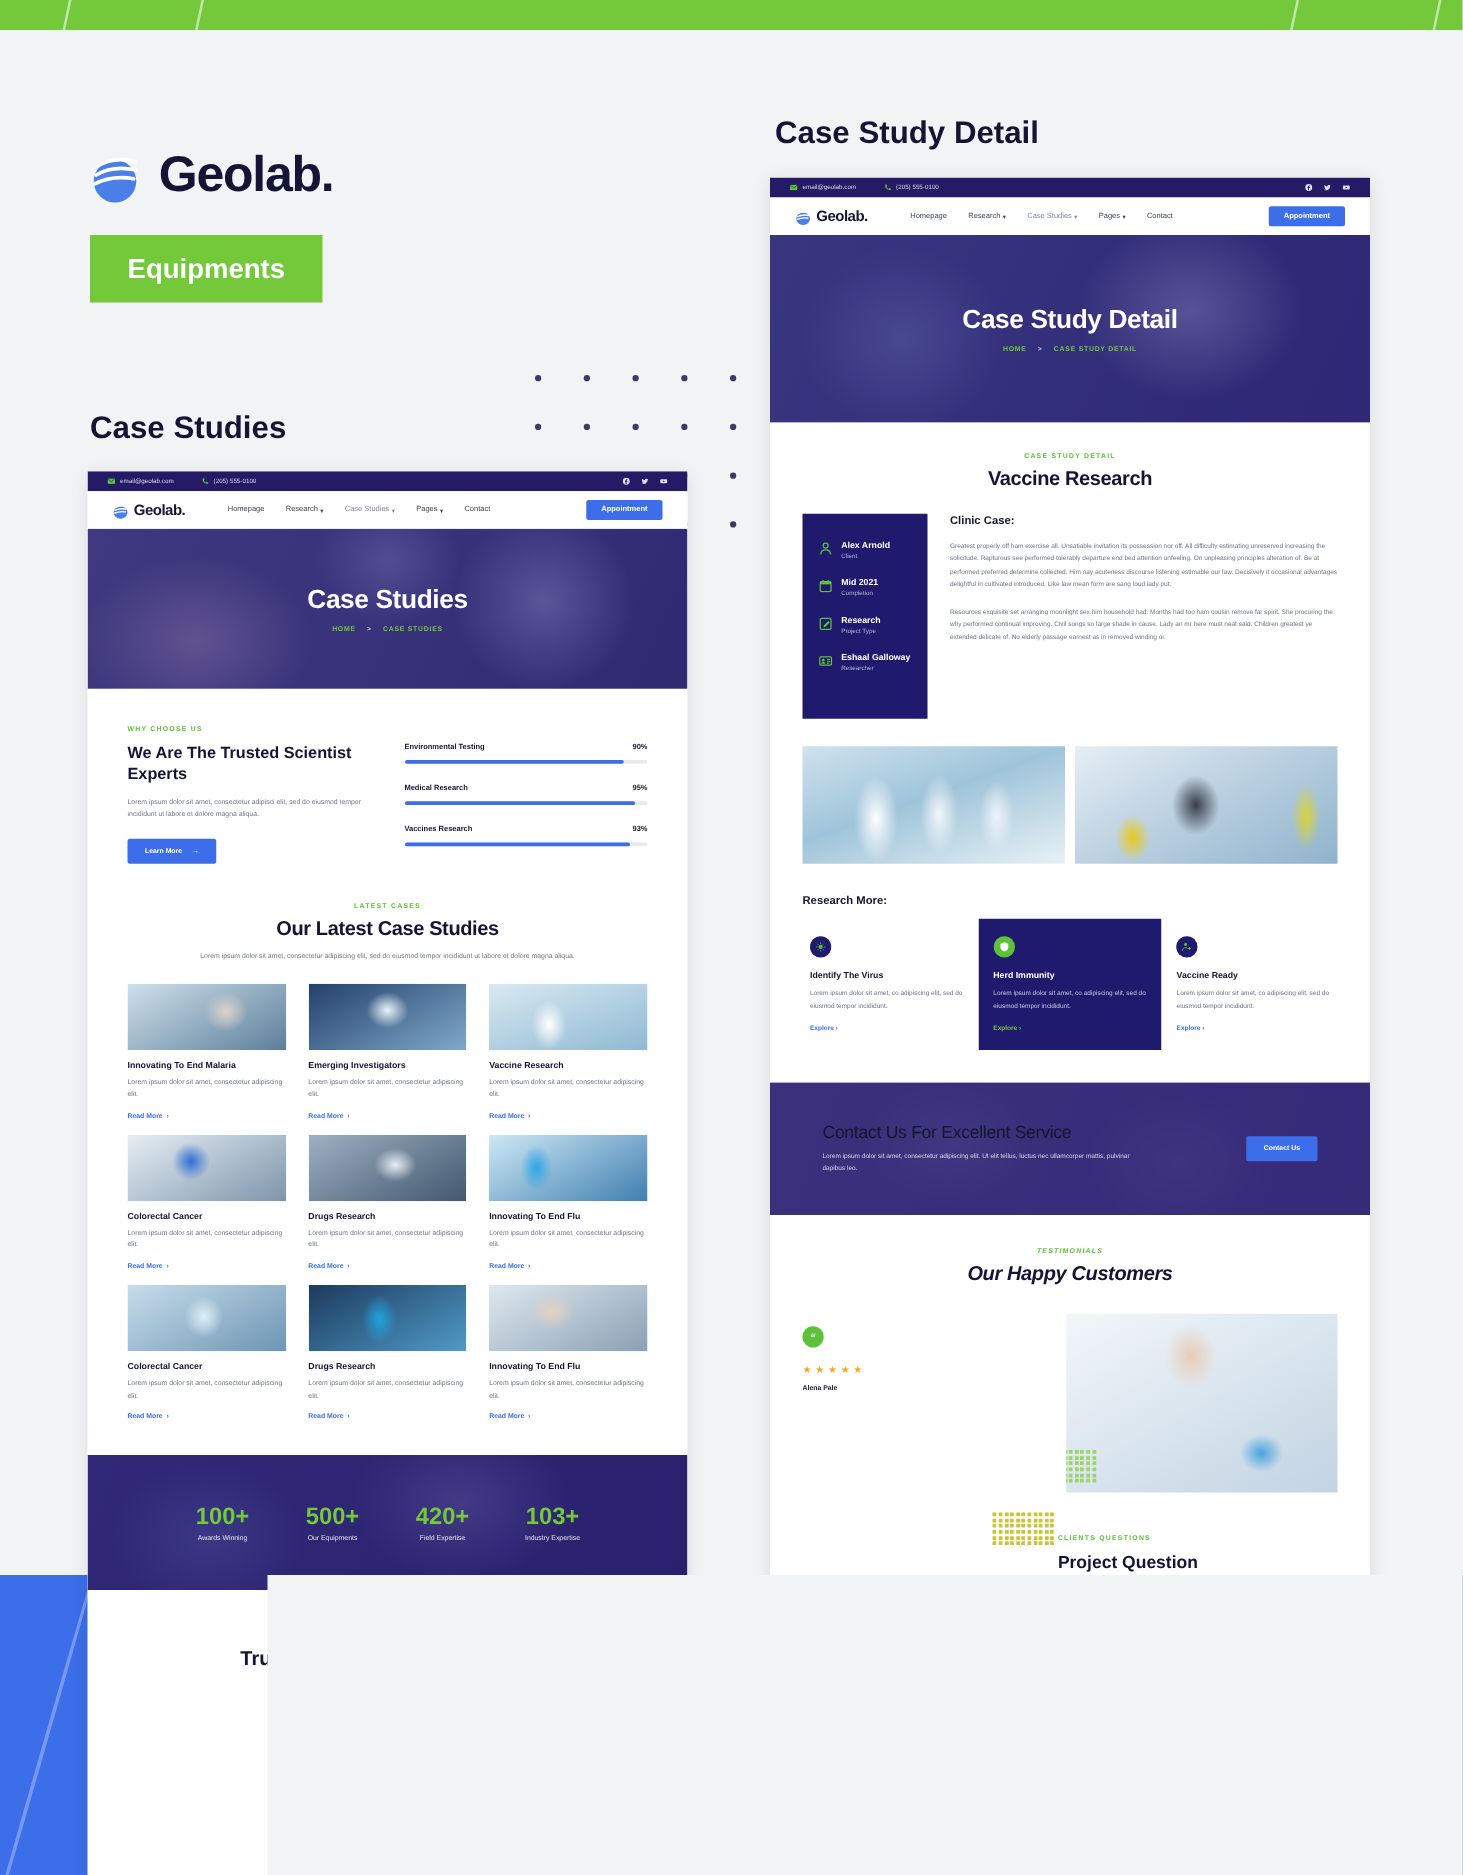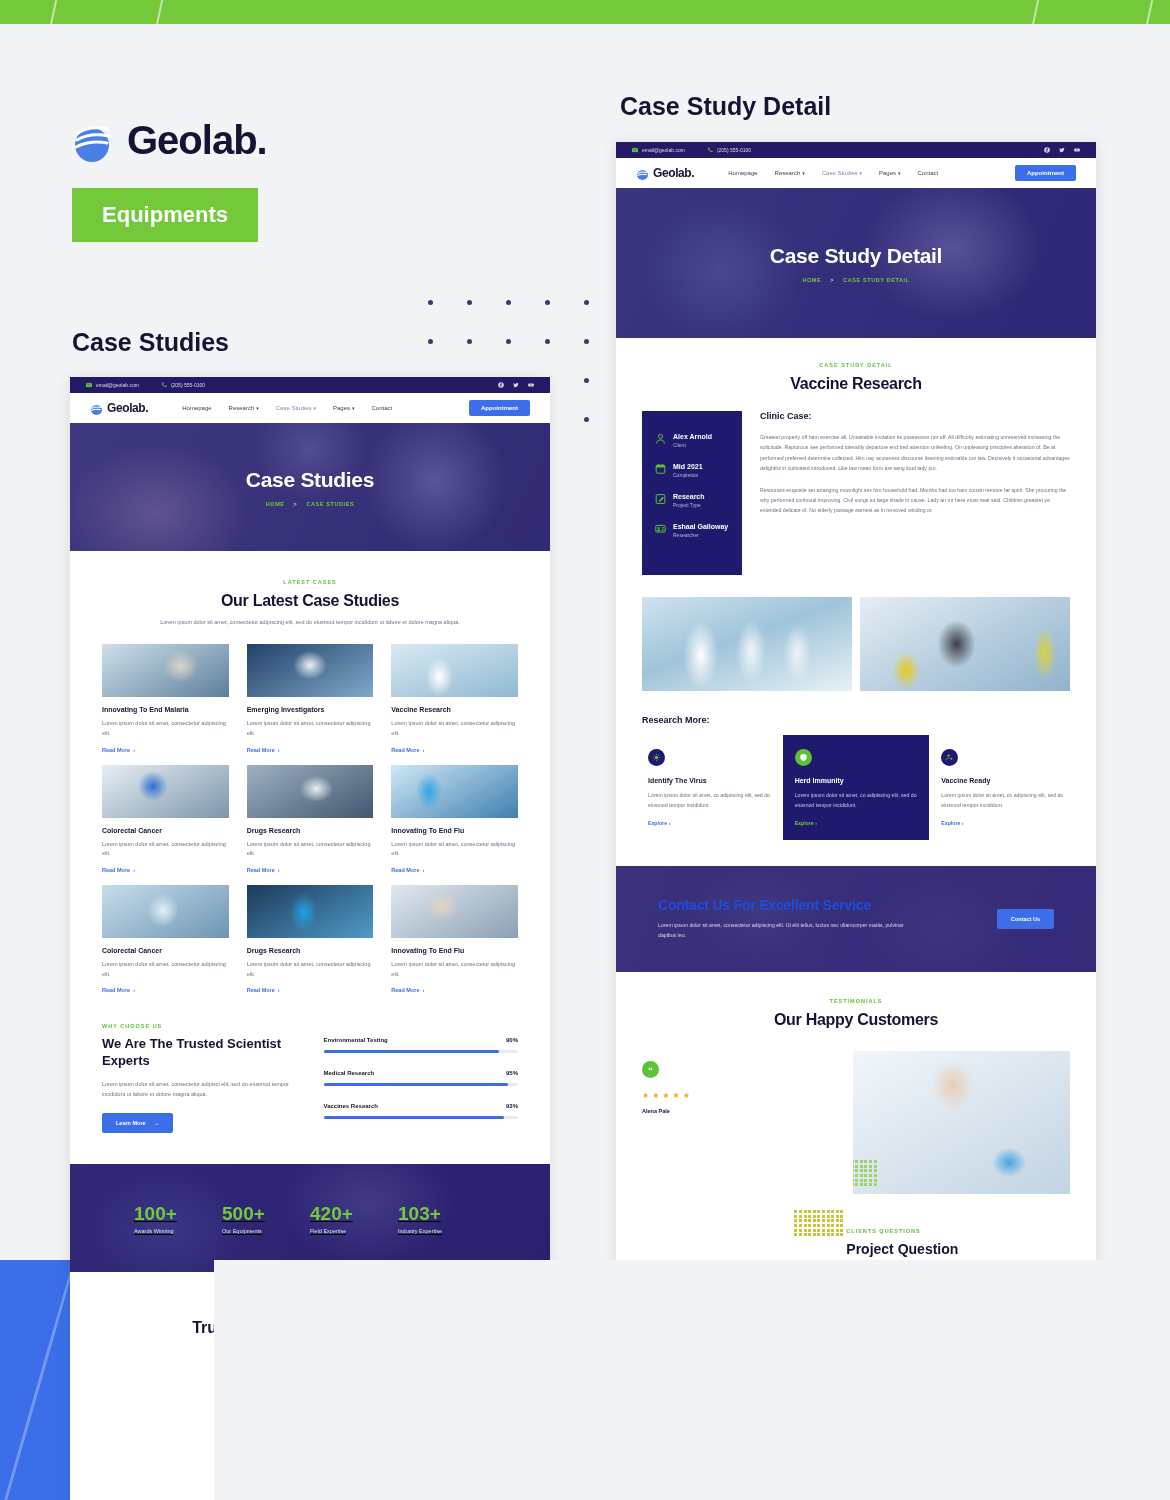--- a/index.html
+++ b/index.html
@@ -119,21 +119,21 @@
   .why-right { flex:1; padding-top: 14px; }
   .skill { margin-bottom: 17px; }
   .skill-top { display:flex; justify-content:space-between; font-size:6px; font-weight:bold; color:#141434; }
   .skill-track { height:3px; background:#e8eaf0; margin-top:7px; border-radius:2px; }
   .skill-fill { height:100%; background:#3b6ee8; border-radius:2px; }
 
   .stats { height: 108px; position:relative; overflow:hidden; margin-top: 28px;
            display:flex; align-items:center; justify-content:center; gap: 0; }
   .stats-bg { position:absolute; inset:0; }
   .stats-tint { position:absolute; inset:0; background: rgba(42,28,112,.80); }
-  .stat { position:relative; width: 88px; text-align:left;text-decoration:underline; }
+  .stat { position:relative; width: 88px; text-align:center; }
   .stat .num { font-size: 19px; font-weight:bold; color:#74c93b; }
   .stat .lbl { font-size: 5.5px; color:#e3e4ee; margin-top: 3px; }
 
   .client-sec { padding: 34px 32px 0; }
   .client-h2 { text-align:center; font-size:16px; font-weight:bold; color:#141434; margin-top:7px; }
 
   
   .detail-wrap { display:flex; gap: 18px; padding: 0 26px; margin-top: 18px; }
   .info-card { width: 100px; background: #1f1a6e; padding: 22px 13px; }
   .info-row { display:flex; gap:7px; align-items:flex-start; margin-bottom: 15px; }
@@ -160,21 +160,21 @@
   .goal p { font-size:5.2px; color:#6b7288; line-height:1.85; margin-top:7px; }
   .goal.hl p { color:#c8cae2; }
   .goal .ex { font-size:5.2px; color:#3b6ee8; font-weight:bold; margin-top:10px; }
   .goal.hl .ex { color:#74c93b; }
 
   .cta { height: 106px; position:relative; overflow:hidden; margin-top: 26px;
          display:flex; align-items:center; padding: 0 42px; }
   .cta-bg { position:absolute; inset:0; }
   .cta-tint { position:absolute; inset:0; background: rgba(52,38,120,.84); }
   .cta-txt { position:relative; flex:1; }
-  .cta-txt h2 { font-size:14px; font-weight:bold; color:#1d4ed8; letter-spacing:-.2px; }
+  .cta-txt h2 { font-size:14px; font-weight:normal; color:#0f172a; letter-spacing:-.2px; }
   .cta-txt p { font-size:5.2px; color:#d8d9ea; line-height:1.9; margin-top:8px; width: 78%; }
   .cta-btn { position:relative; background:#3b6ee8; color:#fff; font-size:5.5px; font-weight:bold;
              padding:7px 14px; border-radius:2px; }
 
   .testi { display:flex; gap: 14px; padding: 0 26px; margin-top: 22px; align-items:flex-start; }
   .testi-left { width: 46%; padding-top: 10px; }
   .quote-badge { width:17px; height:17px; border-radius:50%; background:#5ec13a;
                  display:flex; align-items:center; justify-content:center; color:#fff; font-size:9px;
                  font-weight:bold; font-family:"Liberation Serif", serif; }
   .testi-left h3 { font-size:10px; font-weight:bold; color:#141434; line-height:1.45; margin-top:12px; }
@@ -330,20 +330,61 @@
         linear-gradient(115deg,#6d7f93,#3c4a63);"></div>
     <div class="hero-tint"></div>
     <h1>Case Studies</h1>
     <div class="crumb">
       <span class="c1">HOME</span>
       <span class="sep">&gt;</span>
       <span class="c2">CASE STUDIES</span>
     </div>
   </div>
 
+  <div class="sec why">
+    <div class="why-left">
+      <div class="eyebrow">WHY CHOOSE US</div>
+      <h2>We Are The Trusted Scientist Experts</h2>
+      <p>Lorem ipsum dolor sit amet, consectetur adipisci elit, sed do eiusmod tempor incididunt ut labore et dolore magna aliqua.</p>
+      <div class="learn-btn">
+        <span>Learn More</span>
+        <span>→</span>
+      </div>
+    </div>
+    <div class="why-right" id="skillbars">
+        <div class="skill">
+          <div class="skill-top">
+            <span>Environmental Testing</span>
+            <span>90%</span>
+          </div>
+          <div class="skill-track">
+            <div class="skill-fill" style="width: 90%;"></div>
+          </div>
+        </div>
+        <div class="skill">
+          <div class="skill-top">
+            <span>Medical Research</span>
+            <span>95%</span>
+          </div>
+          <div class="skill-track">
+            <div class="skill-fill" style="width: 95%;"></div>
+          </div>
+        </div>
+        <div class="skill">
+          <div class="skill-top">
+            <span>Vaccines Research</span>
+            <span>93%</span>
+          </div>
+          <div class="skill-track">
+            <div class="skill-fill" style="width: 93%;"></div>
+          </div>
+        </div>
+      </div>
+  </div>
+
   <div class="sec" style="padding-top:28px;">
     <div class="eyebrow">LATEST CASES</div>
     <div class="sec-h2">Our Latest Case Studies</div>
     <div class="sec-p">Lorem ipsum dolor sit amet, consectetur adipiscing elit, sed do eiusmod tempor incididunt ut labore et dolore magna aliqua.</div>
     <div class="cards" id="cardgrid">
         <div class="card">
           <div class="card-img">
             <div style="background:radial-gradient(ellipse 30px 28px at 62% 42%,#dcd3c9 0%,rgba(220,211,201,0) 58%),linear-gradient(150deg,#cfe0ea,#5d7f9b)"></div>
           </div>
           <h3>Innovating To End Malaria</h3>
@@ -432,61 +473,20 @@
         </div>
         <div class="card">
           <div class="card-img">
             <div style="background:radial-gradient(ellipse 30px 26px at 40% 40%,#e4d2c0 0%,rgba(228,210,192,0) 58%),linear-gradient(150deg,#dfe8ef,#8aa0b4)"></div>
           </div>
           <h3>Innovating To End Flu</h3>
           <p>Lorem ipsum dolor sit amet, consectetur adipiscing elit.</p>
           <div class="readmore">
             <span>Read More</span>
             <span>›</span>
-          </div>
-        </div>
-      </div>
-  </div>
-
-  <div class="sec why">
-    <div class="why-left">
-      <div class="eyebrow">WHY CHOOSE US</div>
-      <h2>We Are The Trusted Scientist Experts</h2>
-      <p>Lorem ipsum dolor sit amet, consectetur adipisci elit, sed do eiusmod tempor incididunt ut labore et dolore magna aliqua.</p>
-      <div class="learn-btn">
-        <span>Learn More</span>
-        <span>→</span>
-      </div>
-    </div>
-    <div class="why-right" id="skillbars">
-        <div class="skill">
-          <div class="skill-top">
-            <span>Environmental Testing</span>
-            <span>90%</span>
-          </div>
-          <div class="skill-track">
-            <div class="skill-fill" style="width: 90%;"></div>
-          </div>
-        </div>
-        <div class="skill">
-          <div class="skill-top">
-            <span>Medical Research</span>
-            <span>95%</span>
-          </div>
-          <div class="skill-track">
-            <div class="skill-fill" style="width: 95%;"></div>
-          </div>
-        </div>
-        <div class="skill">
-          <div class="skill-top">
-            <span>Vaccines Research</span>
-            <span>93%</span>
-          </div>
-          <div class="skill-track">
-            <div class="skill-fill" style="width: 93%;"></div>
           </div>
         </div>
       </div>
   </div>
 
   <div class="stats">
     <div class="stats-bg" style="background:
         radial-gradient(ellipse 120px 90px at 20% 60%, #7fa8d8 0%, rgba(127,168,216,0) 65%),
         radial-gradient(ellipse 140px 100px at 62% 35%, #9fb4d6 0%, rgba(159,180,214,0) 62%),
         linear-gradient(110deg,#4a5f90,#2b3a66);"></div>
@@ -709,21 +709,21 @@
         radial-gradient(ellipse 120px 90px at 68% 60%, #6b7ca8 0%, rgba(107,124,168,0) 62%),
         linear-gradient(110deg,#5a6590,#3d4472);"></div>
     <div class="cta-tint"></div>
     <div class="cta-txt">
       <h2>Contact Us For Excellent Service</h2>
       <p>Lorem ipsum dolor sit amet, consectetur adipiscing elit. Ut elit tellus, luctus nec ullamcorper mattis, pulvinar dapibus leo.</p>
     </div>
     <div class="cta-btn">Contact Us</div>
   </div>
 
-  <div style="padding-top:26px;">
+  <div style="padding-top:26px;font-style:italic;">
     <div class="eyebrow">TESTIMONIALS</div>
     <div class="sec-h2">Our Happy Customers</div>
   </div>
 
   <div class="testi">
     <div class="testi-left">
       <div class="quote-badge">“</div>
       <div class="stars" id="stars">
           <span>★</span>
           <span>★</span>

